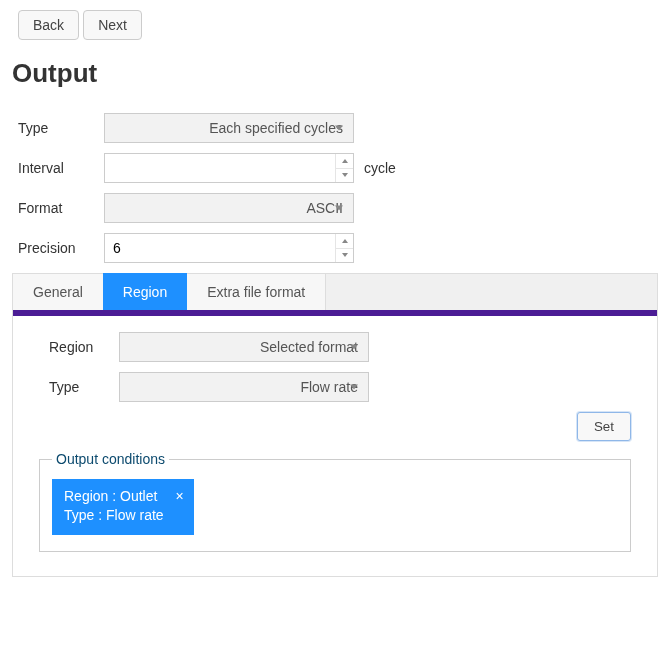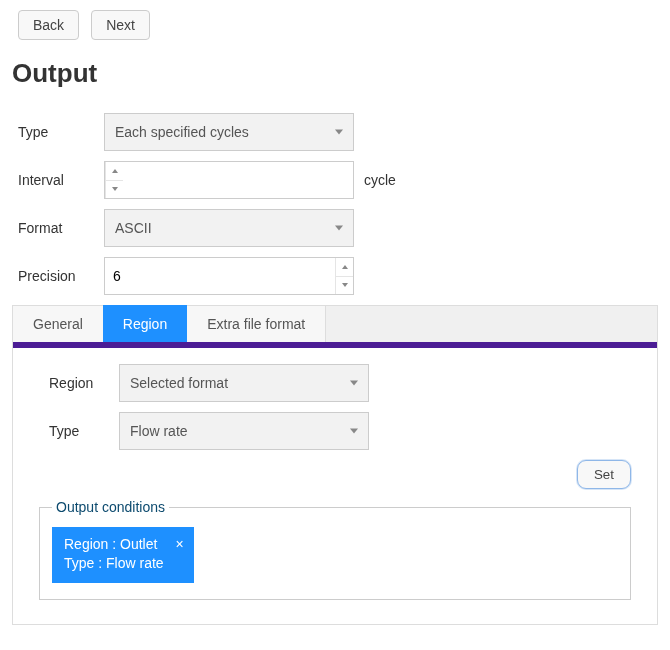--- a/index.html
+++ b/index.html
@@ -5,21 +5,21 @@
   * { box-sizing: border-box; }
   body {
     font-family: Arial, Helvetica, sans-serif;
     font-size: 14px;
     color: #333;
     margin: 0;
     padding: 10px 12px;
     width: 670px;
     background: #fff;
   }
-  .nav-row { display: flex; gap: 12px; margin: 0 0 18px 6px; }
+  .nav-row { display: flex; gap: 4px; margin: 0 0 18px 6px; }
   .btn {
     border: 1px solid #ccc;
     background: #f8f8f8;
     padding: 6px 14px;
     border-radius: 4px;
     font-size: 14px;
     color: #444;
     cursor: pointer;
   }
   h1 {
@@ -29,21 +29,22 @@
   }
   .form-row {
     display: flex;
     align-items: center;
     margin: 0 0 10px 6px;
   }
   .form-label { width: 86px; }
   .select-wrap, .number-wrap {
     position: relative;
     width: 250px;
-    height: 38px;
+    height: 30px;
+    justify-content: flex-end;
   }
   .select-wrap {
     border: 1px solid #ccc;
     background: #f2f2f2;
     display: flex;
     align-items: center;
     padding: 0 10px;
     color: #555;
     cursor: pointer;
   }
@@ -115,21 +116,21 @@
   }
   .tab-filler { flex: 1; background: #f0f0f0; }
   .tab-content { padding: 16px 18px 18px 18px; }
   .tab-content .form-row { margin-left: 18px; }
   .tab-content .form-label { width: 70px; }
   .set-row { display: flex; justify-content: flex-end; margin: 8px 8px 10px 0; }
   .set-btn {
     border: 1px solid #8fb7e8;
     background: #f8f8f8;
     padding: 6px 16px;
-    border-radius: 9px;
+    border-radius: 3px;
     color: #444;
     cursor: pointer;
     box-shadow: 0 0 0 1px rgba(120,170,230,0.3);
   }
   fieldset {
     border: 1px solid #ccc;
     margin: 0 8px 6px 8px;
     padding: 12px 12px 16px 12px;
   }
   legend { padding: 0 4px; color: #0c4a6e; font-size: 14px; }

